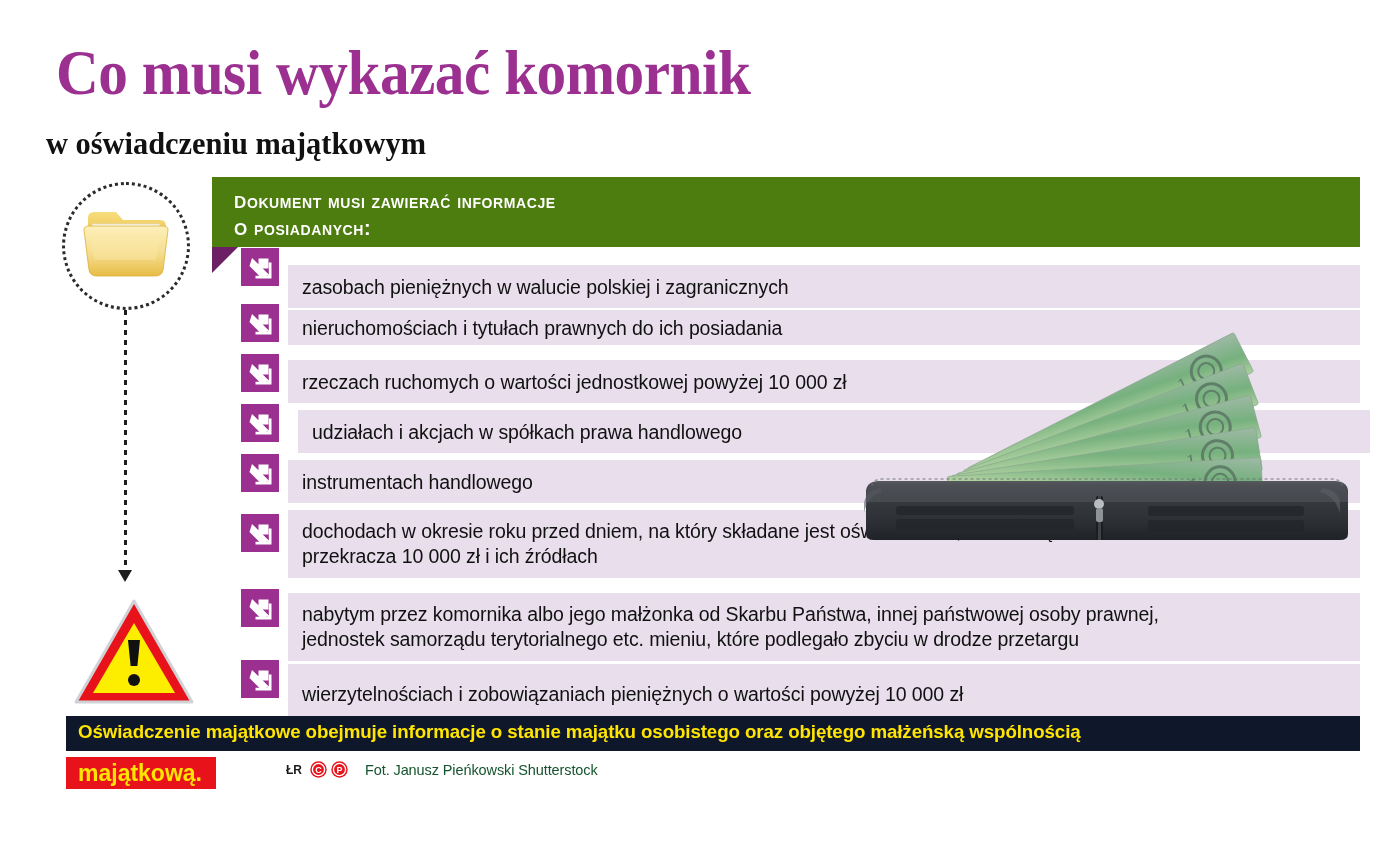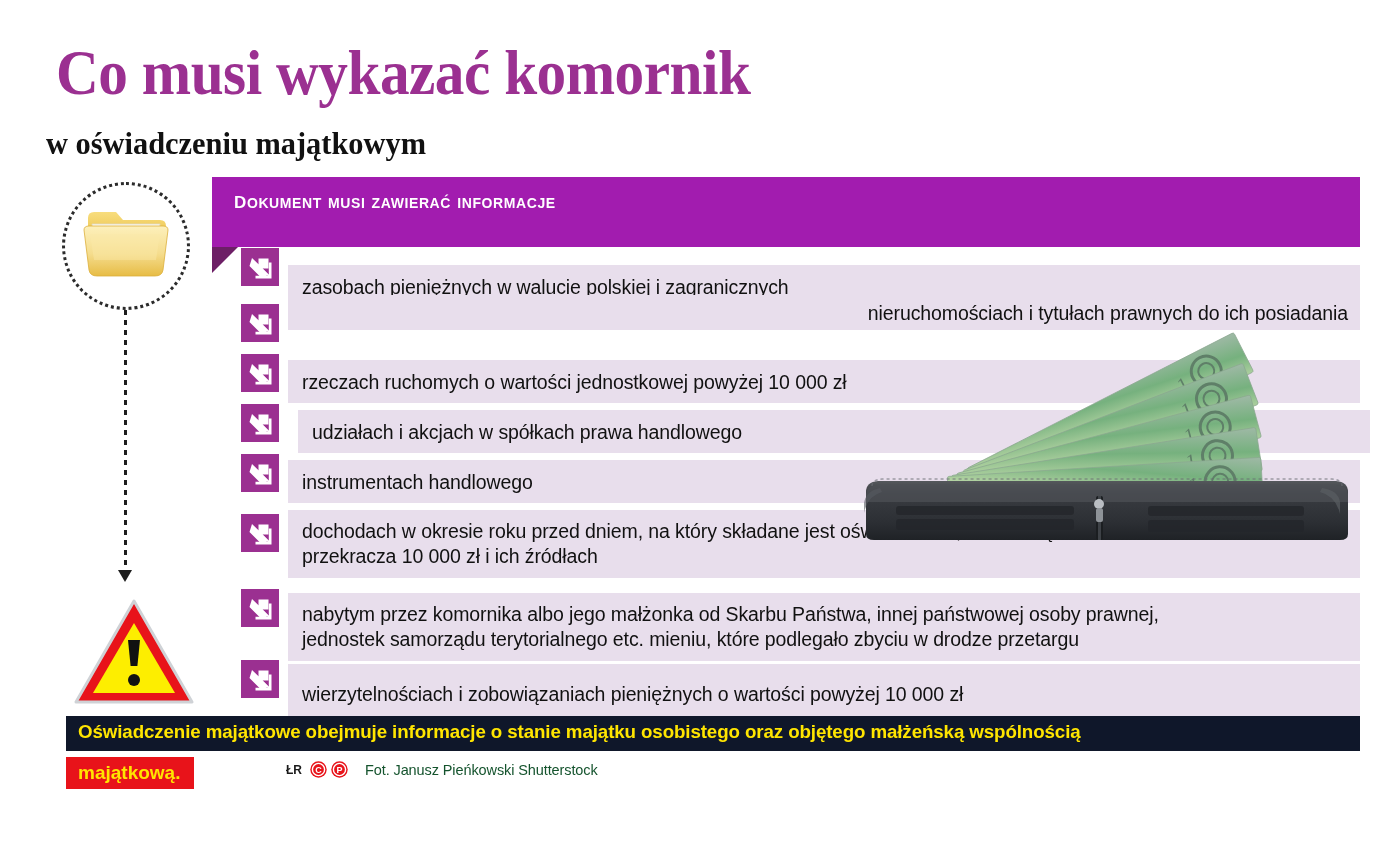--- a/index.html
+++ b/index.html
@@ -38,21 +38,21 @@
     color: #111111;
     transform: scaleX(0.95);
     transform-origin: left center;
     white-space: nowrap;
   }
 
   
   .header-band {
     position: absolute; left: 212px; top: 177px;
     width: 1148px; height: 70px;
-    background: #a21caf;
+    background: #4d7c0f;
   }
   .header-band .ht {
     position: absolute; left: 22px; top: 10px;
     color: #ffffff;
     font-weight: bold;
     font-size: 20px;
     line-height: 26px;
     letter-spacing: 0.6px;
     font-variant: small-caps;
     text-transform: lowercase;
@@ -143,21 +143,21 @@
     transform-origin: left center;
   }
   .red-bar2 {
     position: absolute; left: 66px; top: 757px;
     height: 32px;
     background: #e8131a;
     padding: 0 14px 0 12px;
     display: flex; align-items: center;
   }
   .red-bar2 .rb-txt2 {
-    color: #ffe500; font-weight: bold; font-size: 19px; white-space: nowrap;
+    color: #ffe500; font-weight: bold; font-size: 23px; white-space: nowrap;
   }
 
   .credit {
     position: absolute; left: 286px; top: 760px;
     display: flex; align-items: center; gap: 7px;
     white-space: nowrap;
   }
   .credit .lr {
     font-family: "Liberation Sans", sans-serif;
     font-weight: bold; font-size: 12px; color: #1a1a1a;
@@ -173,20 +173,21 @@
 <body>
 
 <div id="stage">
 
   <div class="title-main">Co musi wykazać komornik</div>
   <div class="title-sub">w oświadczeniu majątkowym</div>
 
   <div class="header-band">
     <div class="ht">
       <span>Dokument musi zawierać informacje</span>
+      <span>o posiadanych:</span>
     </div>
   </div>
   <div class="ribbon-fold"></div>
 
   <div class="photo">
     <svg viewBox="0 0 510 290" width="510" height="290" aria-hidden="true">
       <defs>
         <linearGradient id="noteG" x1="0" y1="1" x2="1" y2="0">
           <stop offset="0%" stop-color="#e9eed2"></stop>
           <stop offset="42%" stop-color="#bcd8a8"></stop>
@@ -269,21 +270,21 @@
   <div id="rows-host">
       <div class="row" style="top: 253px; height: 43px; margin-top: 12px;">
         <div class="rtxt">zasobach pieniężnych w walucie polskiej  i zagranicznych</div>
       </div>
       <div class="arrow-box" style="top: 248px;">
         <svg viewBox="0 0 38 38" aria-hidden="true">
           <path d="M11 10 L17.5 16.5 L17.5 10.5 L27.5 10.5 L27.5 20.5 L21.5 20.5 L28 27 L20 29.5 L8.5 18 Z" fill="#ffffff"></path>
           <path d="M10.5 9.5 L27.8 26.8 L27.8 14.5 L30.5 14.5 L30.5 30.5 L14.5 30.5 L14.5 27.8 L26.8 27.8 Z" fill="#ffffff"></path>
         </svg>
       </div>
-      <div class="row" style="top: 295px; height: 35px; text-align: right;">
+      <div class="row" style="top: 310px; height: 35px;">
         <div class="rtxt">nieruchomościach i tytułach prawnych  do ich posiadania</div>
       </div>
       <div class="arrow-box" style="top: 304px;">
         <svg viewBox="0 0 38 38" aria-hidden="true">
           <path d="M11 10 L17.5 16.5 L17.5 10.5 L27.5 10.5 L27.5 20.5 L21.5 20.5 L28 27 L20 29.5 L8.5 18 Z" fill="#ffffff"></path>
           <path d="M10.5 9.5 L27.8 26.8 L27.8 14.5 L30.5 14.5 L30.5 30.5 L14.5 30.5 L14.5 27.8 L26.8 27.8 Z" fill="#ffffff"></path>
         </svg>
       </div>
       <div class="row" style="top: 360px; height: 43px;">
         <div class="rtxt">rzeczach ruchomych o wartości jednostkowej  powyżej 10 000 zł</div>

